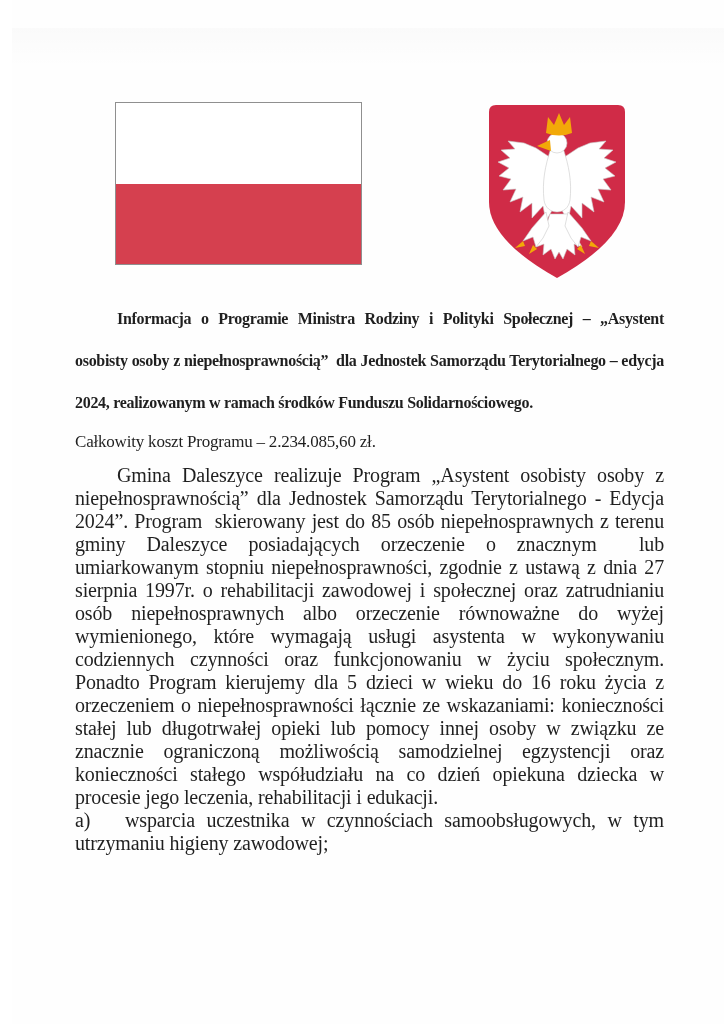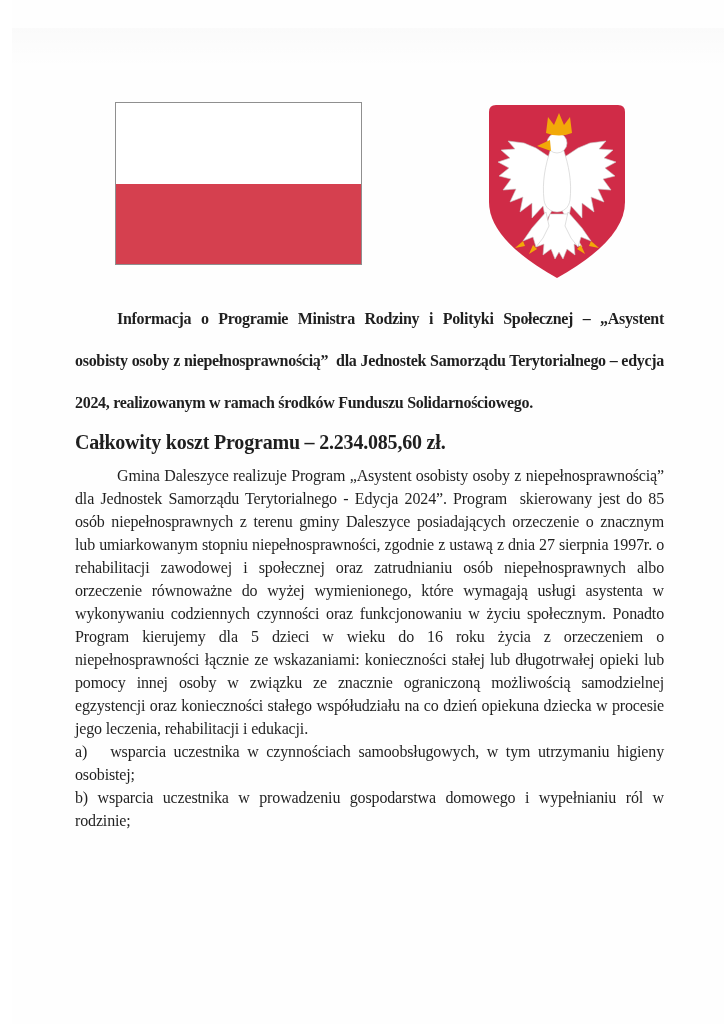--- a/index.html
+++ b/index.html
@@ -36,29 +36,29 @@
     font-weight:bold;
     font-size:16px;
     letter-spacing:-0.3px;
     line-height:42px;
     text-align:justify;
     text-indent:42px;
     white-space:pre-wrap;
   }
   .cost {
     margin:2px 0 6px 0;
-    font-weight:bold;
-    font-size:20px;
+    font-weight:normal;
+    font-size:17px;
     letter-spacing:-0.2px;
     line-height:32px;
     white-space:pre-wrap;
   }
   .bodytext {
     margin:0;
-    font-size:16px;
+    font-size:20px;
     letter-spacing:-0.15px;
     line-height:23px;
     text-align:justify;
     white-space:pre-wrap;
   }
   .indent { text-indent:42px; }
 </style>
 </head>
 <body>
 
@@ -99,19 +99,18 @@
   </div>
 
   <div class="text-block">
     <p class="heading">Informacja o Programie Ministra Rodziny i Polityki Społecznej – „Asystent osobisty osoby z niepełnosprawnością”  dla Jednostek Samorządu Terytorialnego – edycja 2024, realizowanym w ramach środków Funduszu Solidarnościowego.</p>
 
     <p class="cost">Całkowity koszt Programu – 2.234.085,60 zł.</p>
 
     <p class="bodytext indent">Gmina Daleszyce realizuje Program „Asystent osobisty osoby z niepełnosprawnością” dla Jednostek Samorządu Terytorialnego - Edycja 2024”. Program  skierowany jest do 85 osób niepełnosprawnych z terenu gminy Daleszyce posiadających orzeczenie o znacznym  lub umiarkowanym stopniu niepełnosprawności, zgodnie z ustawą z dnia 27 sierpnia 1997r. o rehabilitacji zawodowej i społecznej oraz zatrudnianiu osób niepełnosprawnych albo orzeczenie równoważne do wyżej wymienionego, które wymagają usługi asystenta w wykonywaniu codziennych czynności oraz funkcjonowaniu w życiu społecznym. Ponadto Program kierujemy dla 5 dzieci w wieku do 16 roku życia z orzeczeniem o niepełnosprawności łącznie ze wskazaniami: konieczności stałej lub długotrwałej opieki lub pomocy innej osoby w związku ze znacznie ograniczoną możliwością samodzielnej egzystencji oraz konieczności stałego współudziału na co dzień opiekuna dziecka w procesie jego leczenia, rehabilitacji i edukacji.</p>
 
 
-    <p class="bodytext">a)   wsparcia uczestnika w czynnościach samoobsługowych, w tym utrzymaniu higieny osobistej;</p>
+    <p class="bodytext">a)   wsparcia uczestnika w czynnościach samoobsługowych, w tym utrzymaniu higieny zawodowej;</p>
 
-    <p class="bodytext">b) wsparcia uczestnika w prowadzeniu gospodarstwa domowego i wypełnianiu ról w rodzinie;</p>
 
   </div>
 
 </div>
 
 </body></html>

